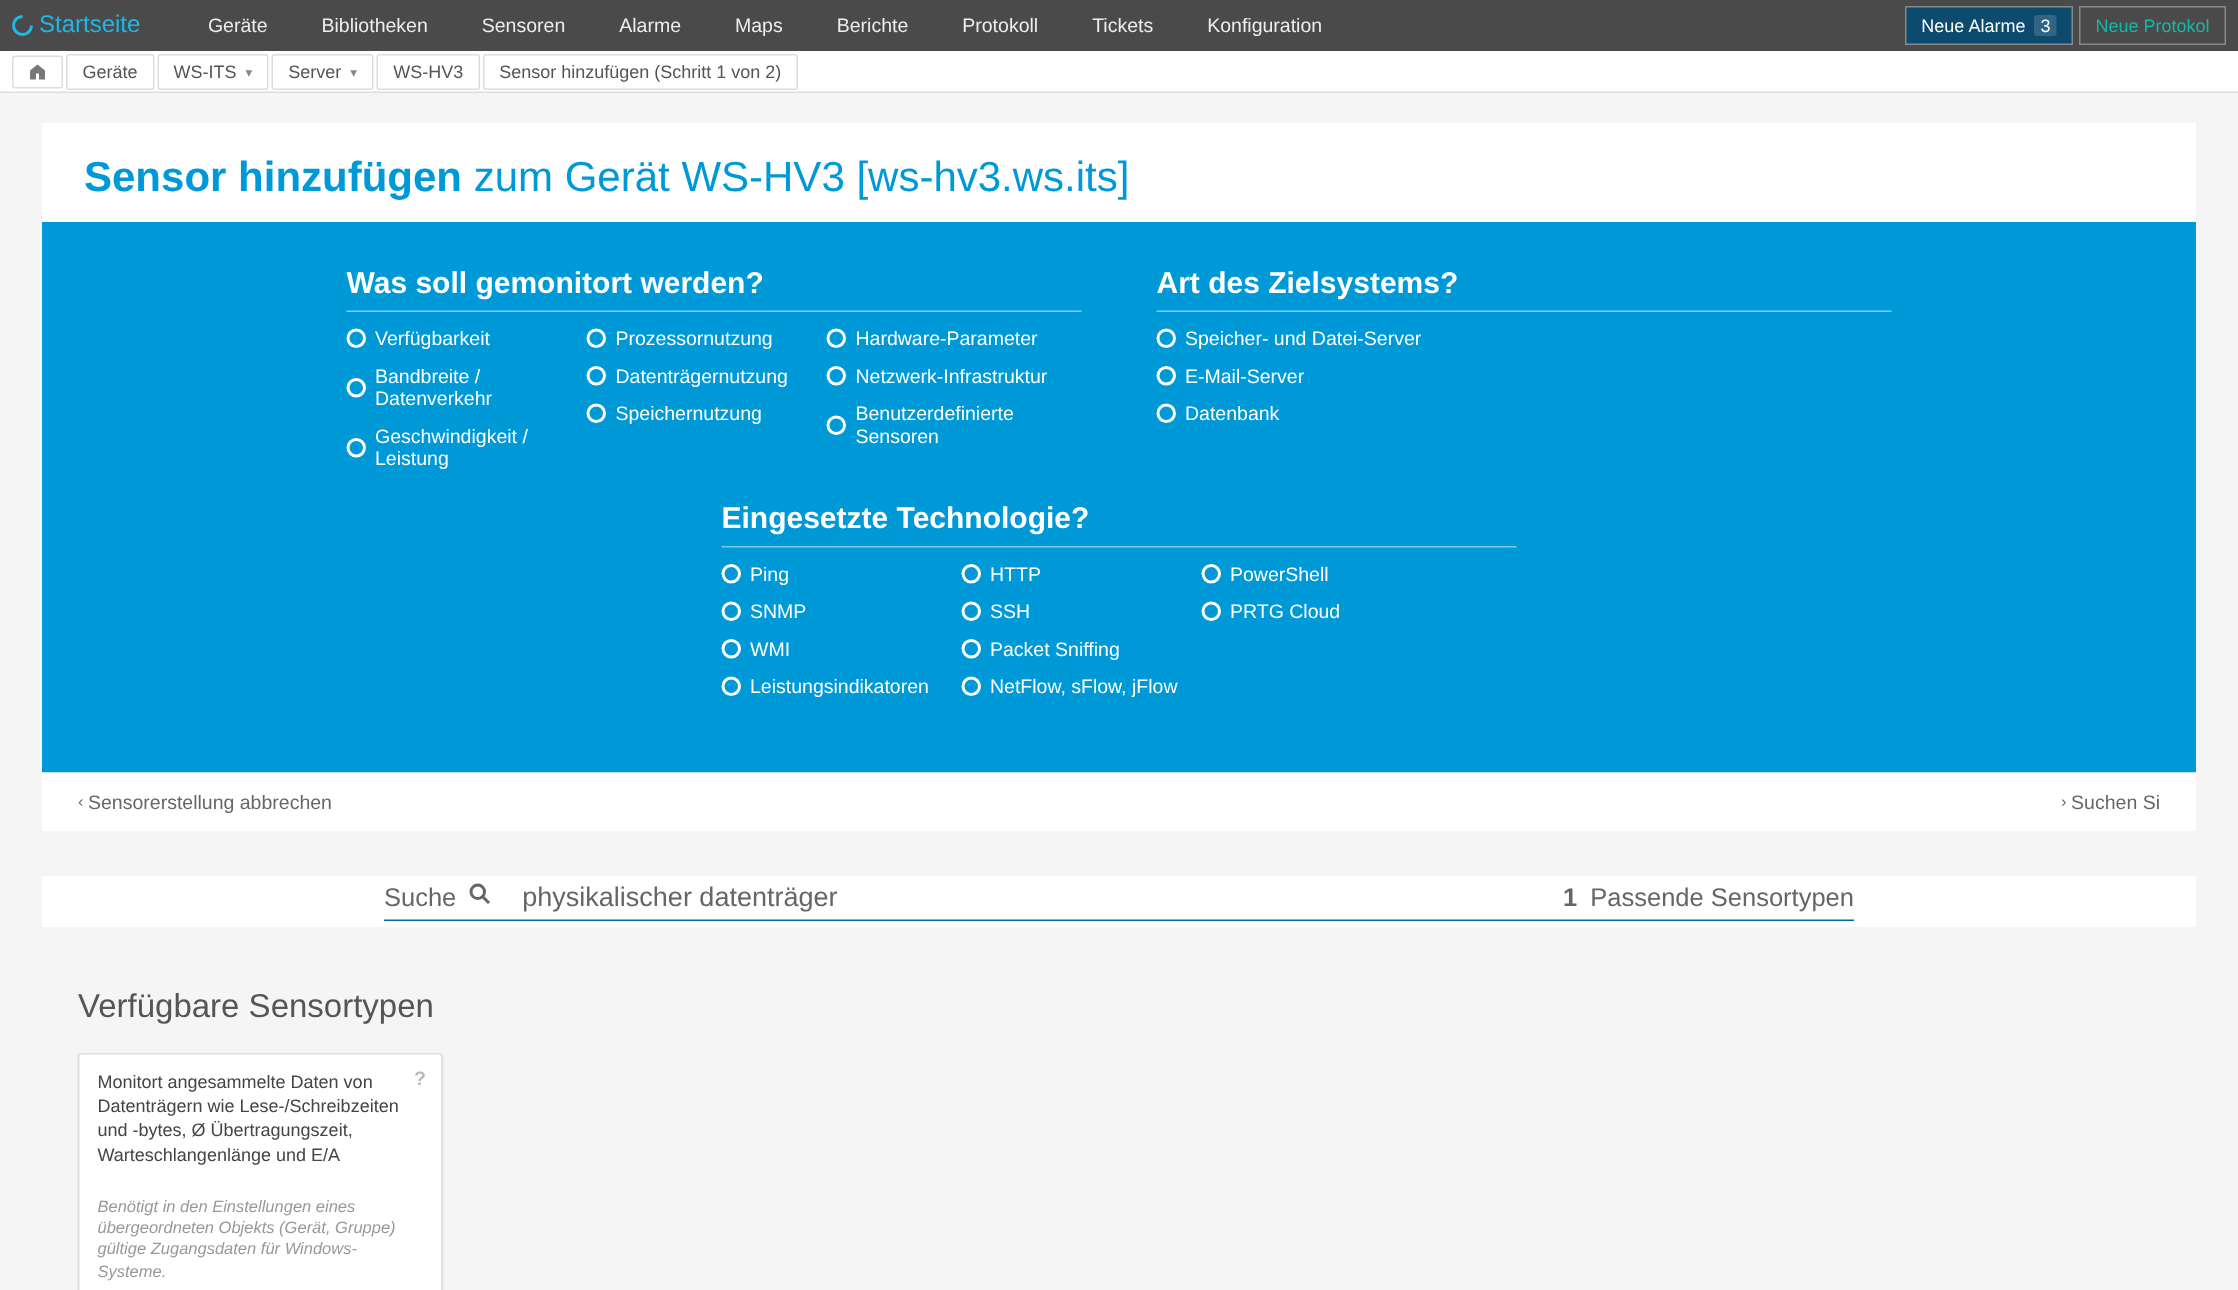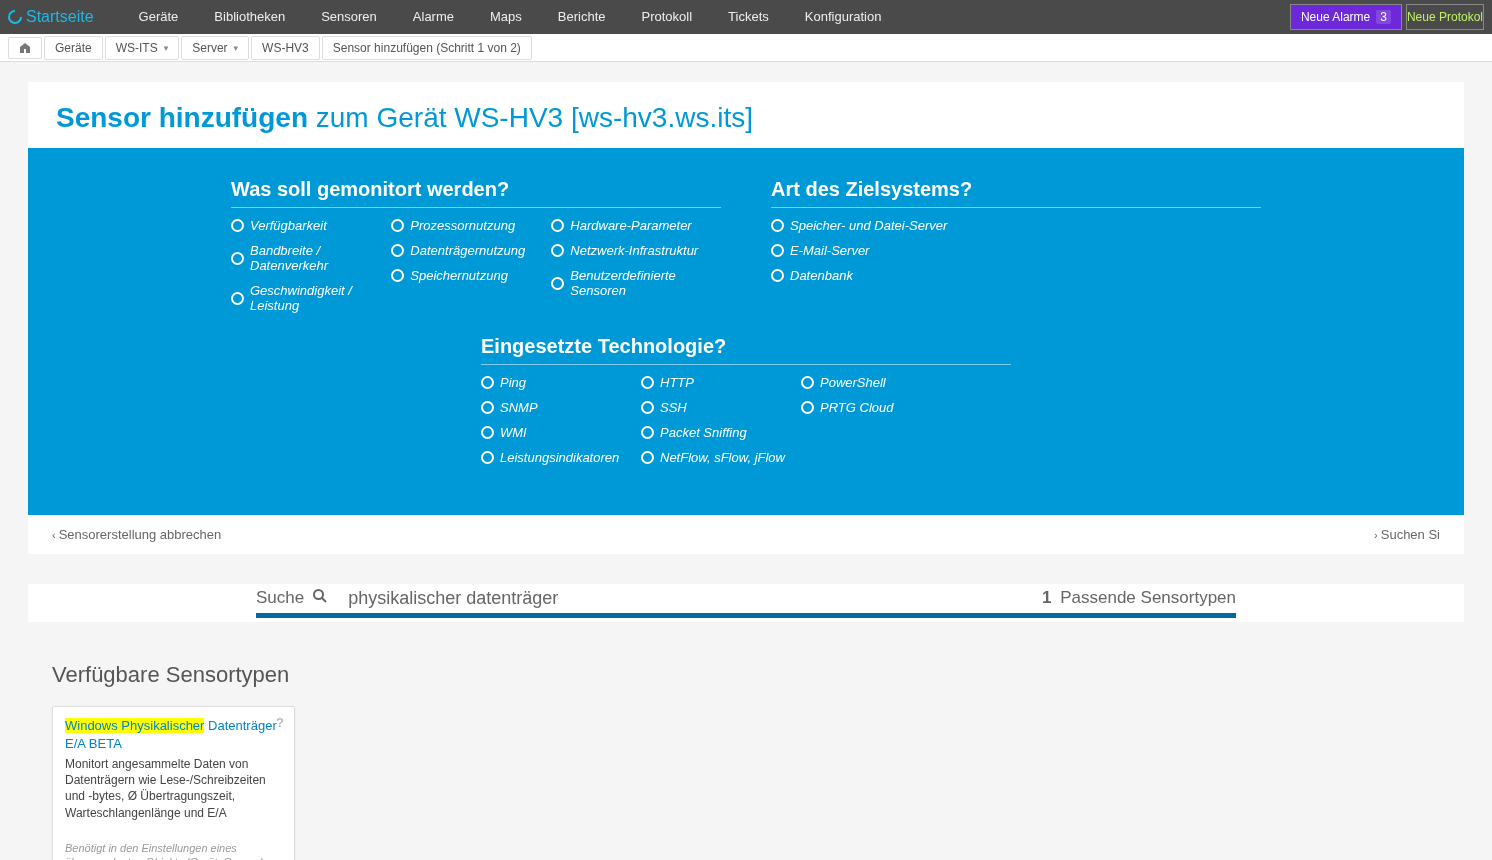--- a/index.html
+++ b/index.html
@@ -3,50 +3,50 @@
 <meta charset="utf-8">
 <style>
 * { margin: 0; padding: 0; box-sizing: border-box; font-family: Arial, sans-serif; }
 body { background: #f5f5f5; font-size: 13px; color: #333; }
 
 .topnav { background: #4a4a4a; height: 34px; display: flex; align-items: center; padding: 0 8px; }
 .topnav-logo { display: flex; align-items: center; color: #1cb8e8; font-size: 16px; margin-right: 27px; }
 .topnav-logo svg { margin-right: 4px; }
 .topnav-item { color: #eee; padding: 0 18px; font-size: 13px; cursor: pointer; line-height: 34px; }
 .topnav-spacer { flex: 1; }
-.alarm-badge { background: #6d28d9; color: #fff; padding: 5px 10px; font-size: 12px; border: 1px solid #888; margin-right: 4px; cursor: pointer; }
+.alarm-badge { background: #0c4a6e; color: #fff; padding: 5px 10px; font-size: 12px; border: 1px solid #888; margin-right: 4px; cursor: pointer; }
 .alarm-count { background: rgba(255,255,255,0.15); padding: 0 4px; margin-left: 6px; border-radius: 2px; }
-.protokoll-badge { background: #4a4a4a; color: #bef264; padding: 5px 0; font-size: 12px; border: 1px solid #888; cursor: pointer; }
+.protokoll-badge { background: #4a4a4a; color: #14b8a6; padding: 5px 10px; font-size: 12px; border: 1px solid #888; cursor: pointer; }
 
 .breadcrumb { background: #fff; border-bottom: 1px solid #ddd; height: 28px; display: flex; align-items: center; padding: 0 8px; font-size: 12px; color: #555; }
 .breadcrumb-item { padding: 4px 10px; border: 1px solid #ddd; margin-right: 2px; border-radius: 2px; cursor: pointer; display: flex; align-items: center; gap: 4px; }
 .breadcrumb-chevron { font-size: 9px; color: #888; margin-left: 2px; }
 
 .content-wrapper { padding: 20px 28px 0 28px; background: #fff; margin: 0 28px; margin-top: 20px; }
 .page-title { font-size: 28px; font-weight: normal; padding-bottom: 14px; }
 .page-title-strong { color: #0099d8; font-weight: bold; }
 .page-title-rest { color: #0099d8; }
 
 .blue-panel { background: #0099d8; color: #fff; padding: 30px 0 50px 0; margin: 0 28px; }
 .filter-cols { display: flex; justify-content: center; gap: 50px; }
 .filter-group { }
 .filter-group-title { font-size: 20px; font-weight: bold; border-bottom: 1px solid rgba(255,255,255,0.5); padding-bottom: 6px; margin-bottom: 10px; }
 .filter-row { display: flex; }
-.filter-col { display: flex; flex-direction: column; gap: 10px; min-width: 160px; font-style: italic; }
+.filter-col { display: flex; flex-direction: column; gap: 10px; min-width: 160px; }
 .filter-opt { display: flex; align-items: center; gap: 6px; cursor: pointer; font-size: 13px; }
 .radio-empty { display: inline-block; width: 13px; height: 13px; border: 2px solid #fff; border-radius: 50%; flex-shrink: 0; }
 .radio-filled { display: inline-block; width: 13px; height: 13px; border: 2px solid #fff; border-radius: 50%; flex-shrink: 0; background: radial-gradient(circle, #fff 40%, transparent 45%); }
 .tech-section { display: flex; justify-content: center; margin-top: 22px; }
 .tech-inner { width: 530px; }
 
 .actions-bar { background: #fff; margin: 0 28px; padding: 12px 24px; display: flex; justify-content: space-between; font-size: 13px; color: #666; }
 .action-link { cursor: pointer; display: flex; align-items: center; gap: 3px; }
 
 .search-bar { display: flex; align-items: center; justify-content: center; margin: 30px 28px 0 28px; background: #fff; padding-bottom: 4px; font-size: 18px; color: #666; }
-.search-inner { display: flex; align-items: flex-start; border-bottom: 5px solid #0369a1; width: 980px; padding: 4px 0; }
+.search-inner { display: flex; align-items: flex-end; border-bottom: 1px solid #0369a1; width: 980px; padding: 4px 0; }
 .search-label { margin-right: 8px; font-size: 17px; }
 .search-icon { margin-right: 20px; }
 .search-input { flex: 1; border: none; outline: none; font-size: 18px; color: #666; }
 .search-result { font-size: 17px; }
 .search-result-count { font-weight: bold; margin-right: 4px; }
 
 .sensor-types-title { font-size: 22px; color: #555; margin: 40px 28px 18px 28px; padding-left: 24px; font-weight: normal; }
 
 .sensor-card { width: 243px; margin-left: 52px; border: 1px solid #ddd; border-radius: 2px; padding: 10px 12px; background: #fff; position: relative; box-shadow: 0 1px 2px rgba(0,0,0,0.08); }
 .sensor-card-title { color: #0084c8; font-size: 13px; line-height: 1.35; margin-bottom: 4px; }
@@ -259,20 +259,16 @@
       <span class="search-result-count">1</span>
       <span>Passende Sensortypen</span>
     </span>
   </div>
 </div>
 
 <h2 class="sensor-types-title">Verfügbare Sensortypen</h2>
 
 <div class="sensor-card">
   <div class="sensor-card-help">?</div>
-  <div class="sensor-card-title">
-    <span class="hl">Windows Physikalischer</span>
-    <span>Datenträger E/A BETA</span>
-  </div>
   <div class="sensor-card-desc">Monitort angesammelte Daten von Datenträgern wie Lese-/Schreibzeiten und -bytes, Ø Übertragungszeit, Warteschlangenlänge und E/A</div>
   <div class="sensor-card-req">Benötigt in den Einstellungen eines übergeordneten Objekts (Gerät, Gruppe) gültige Zugangsdaten für Windows-Systeme.</div>
 
 </div>
 
 </body></html>

